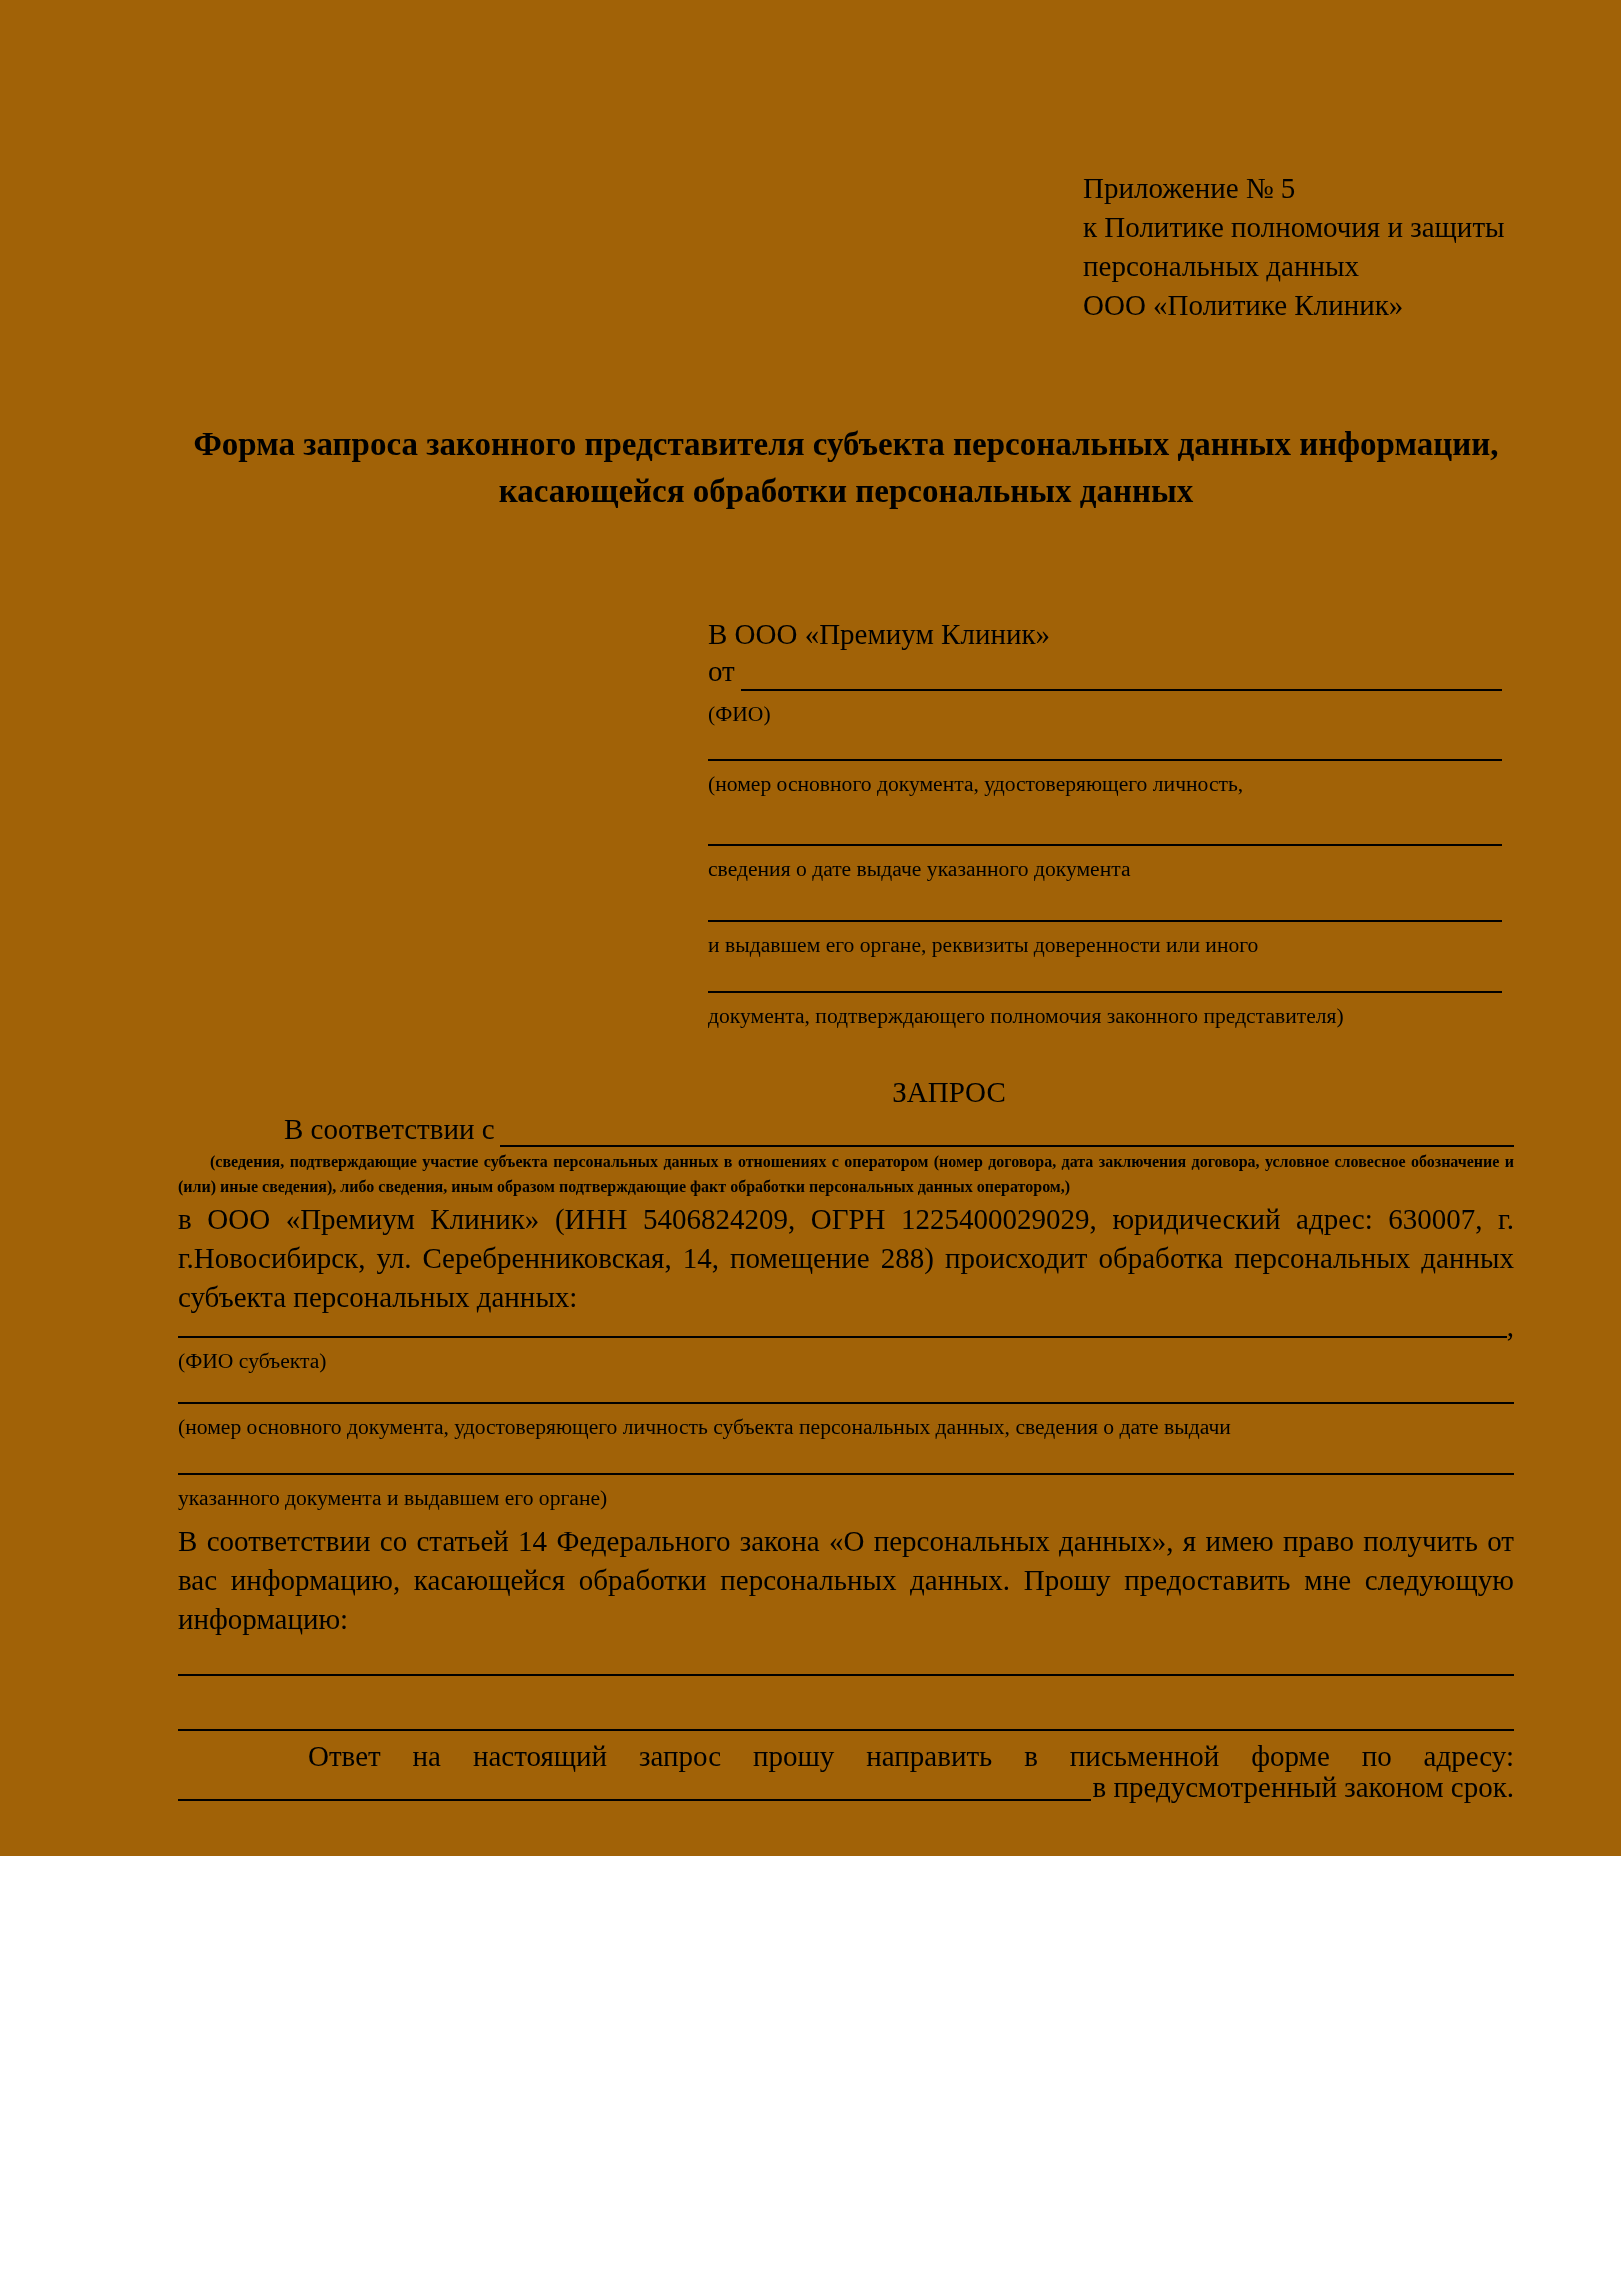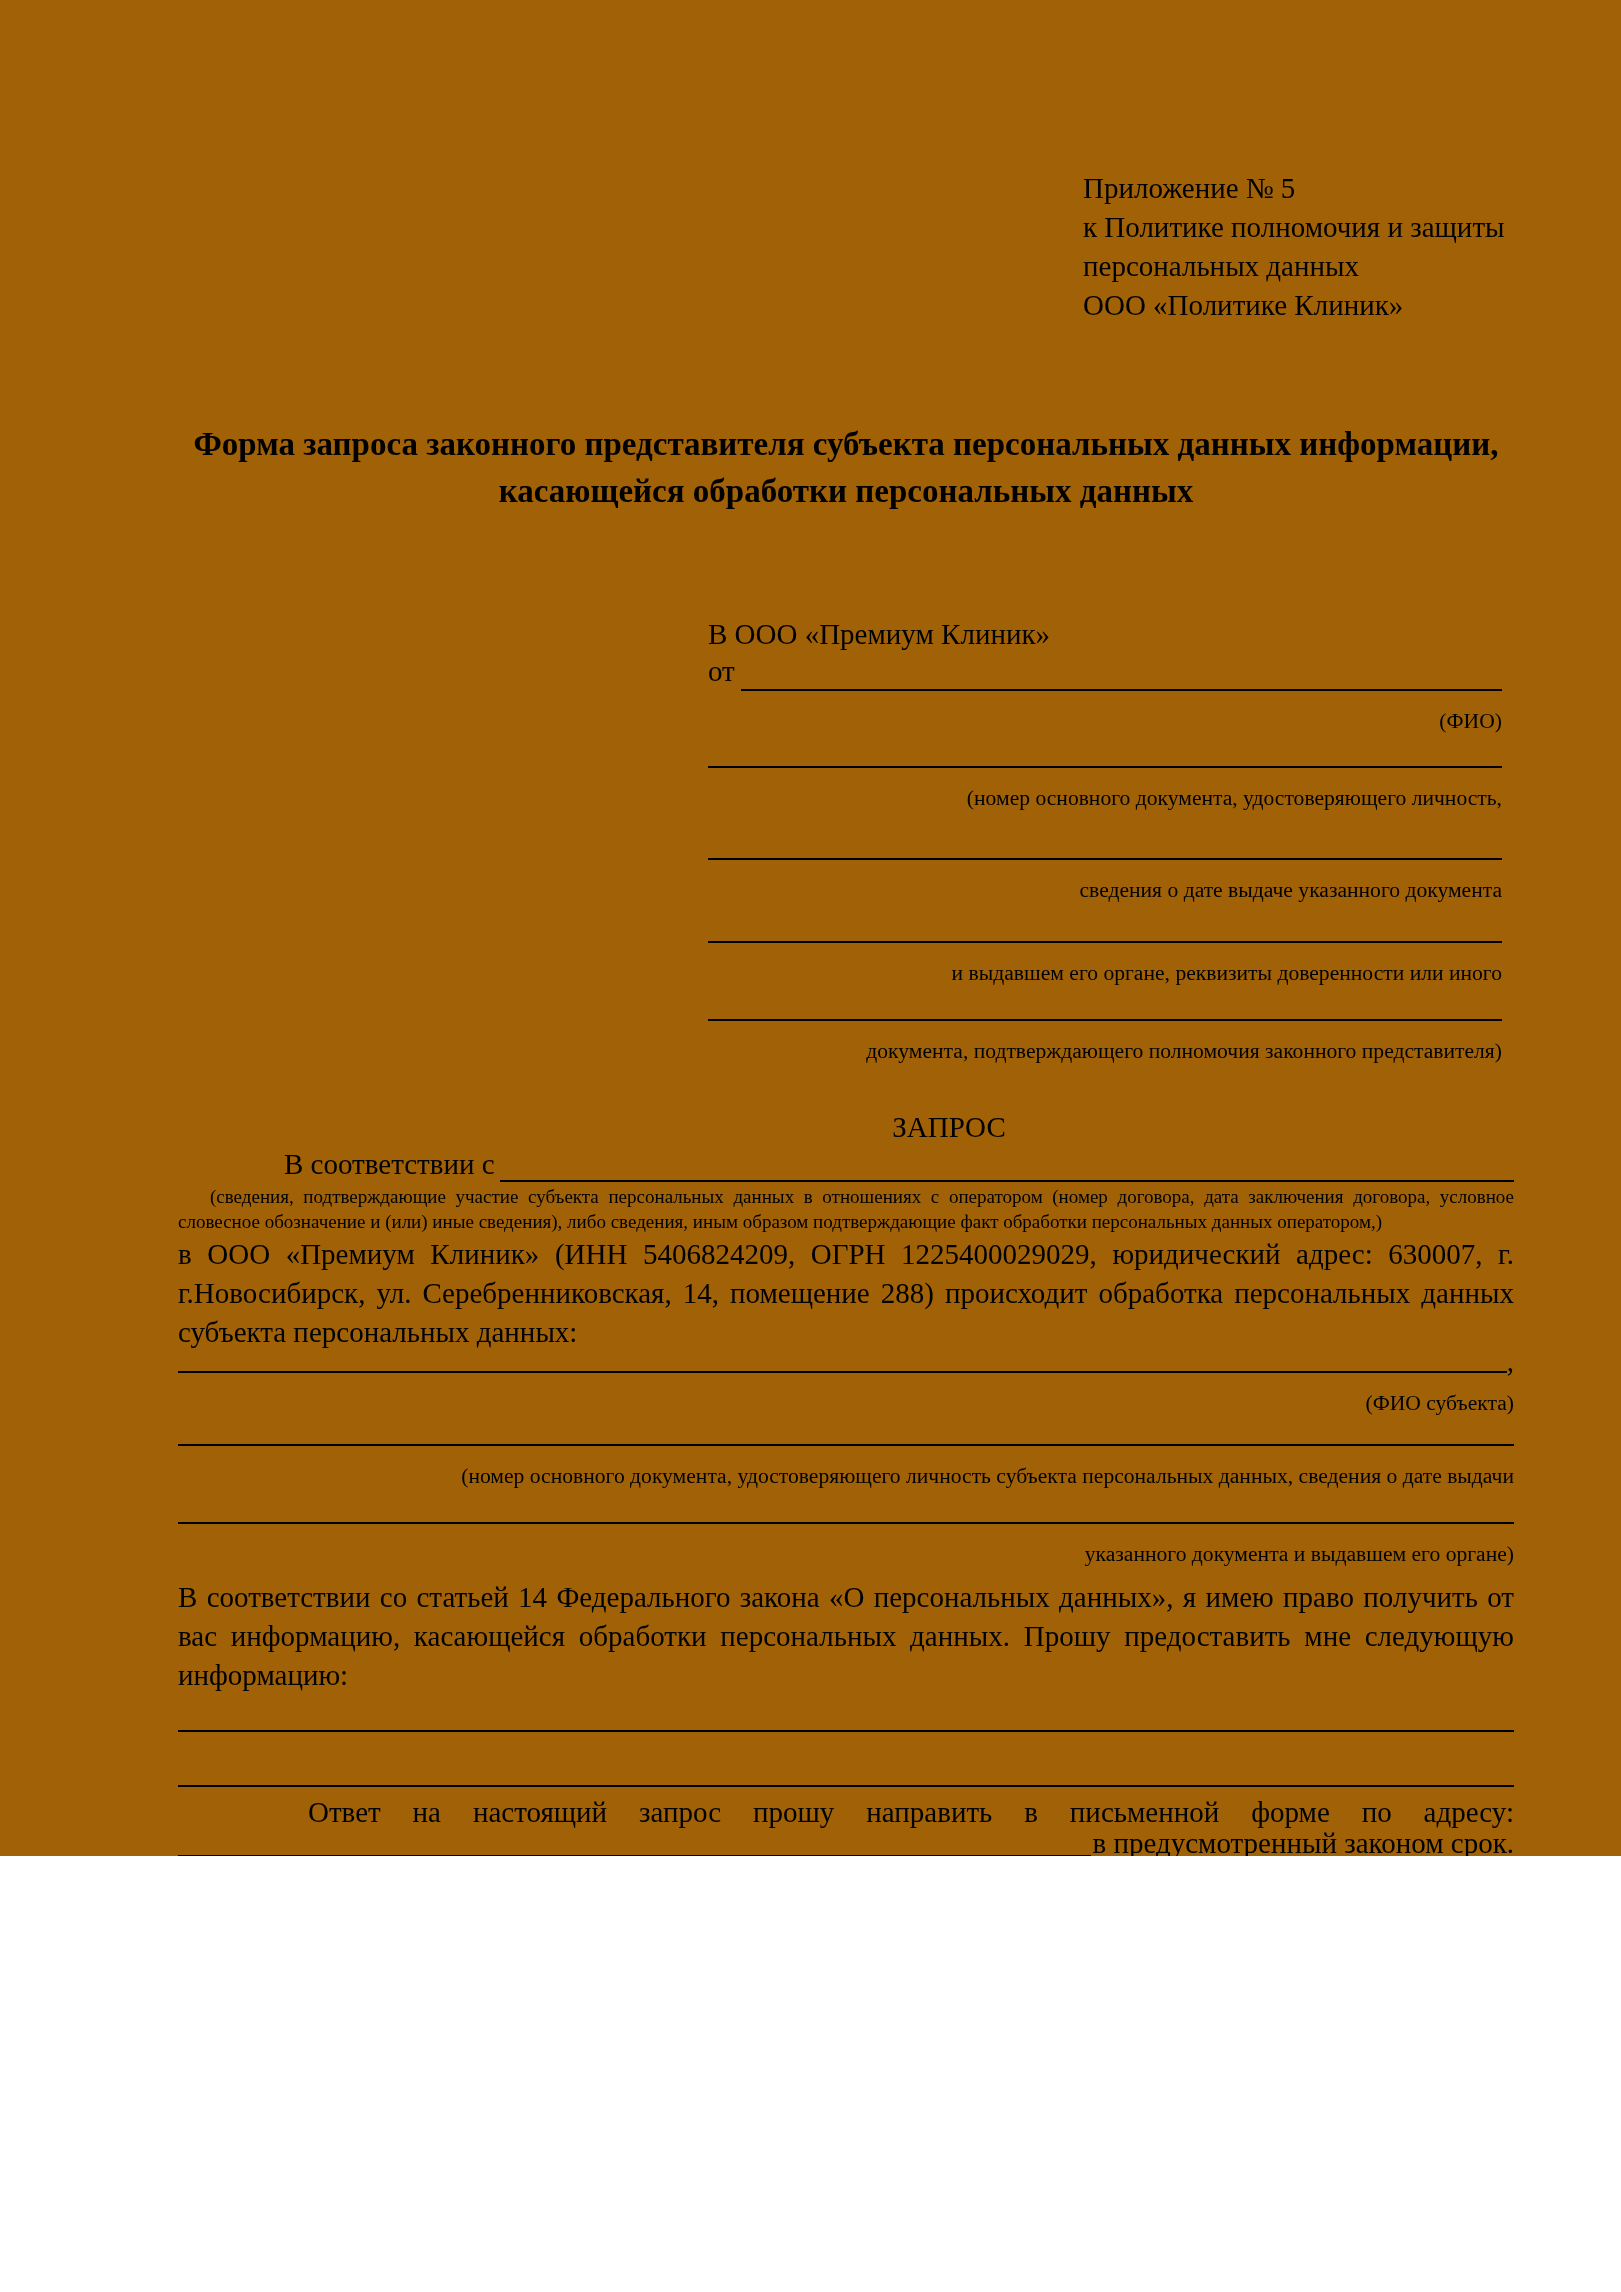--- a/index.html
+++ b/index.html
@@ -8,34 +8,34 @@
   .content{position:absolute;left:178px;top:0;width:1336px;}
 
   .annex{margin-left:905px;padding-top:169px;font-size:29px;line-height:39px;}
 
   .title{margin-top:96px;font-size:33px;font-weight:bold;text-align:center;line-height:47px;}
 
   .addressee{margin-left:530px;width:794px;margin-top:100px;font-size:29px;line-height:39px;}
   .addr-from{display:flex;height:37px;}
   .from-label{flex:0 0 auto;align-self:flex-end;}
   .fill-line{flex:1 1 auto;border-bottom:2.9px solid #000;margin-left:5.9px;}
-  .cap{font-size:21.6px;line-height:25.5px;text-align:right;margin-top:18px;}
+  .cap{font-size:21.6px;line-height:25.5px;text-align:left;margin-top:11px;}
   .blank-group .blank-line{border-bottom:2.9px solid #000;}
   .bg1 .blank-line{height:31px;}
   .bg2 .blank-line{height:47px;}
   .bg3 .blank-line{height:37px;}
   .bg4 .blank-line{height:33px;}
 
   .request-heading{margin-top:43px;padding-left:206px;text-align:center;font-size:29px;line-height:39px;}
 
   .accordance-row{display:flex;margin-top:0;font-size:29px;line-height:35px;height:35px;}
   .accordance-lead{flex:0 0 auto;margin-left:106px;align-self:flex-end;}
   .accordance-row .fill-line{margin-bottom:0;}
 
-  .small-par{margin-top:2px;font-size:19px;line-height:25.5px;text-align:justify;text-indent:32px;}
+  .small-par{margin-top:2px;font-size:16px;line-height:25.5px;text-align:justify;text-indent:32px;font-weight:bold;}
 
   .body-par{margin:0;font-size:29px;line-height:39px;text-align:justify;}
 
   .subject-row1{display:flex;align-items:flex-end;height:21.6px;font-size:29px;line-height:23.5px;}
   .subject-row1 .fill-line{margin-left:0;height:100%;}
   .comma{flex:0 0 auto;}
   .cap.wide{width:100%;}
   .blank-line.full{border-bottom:2.9px solid #000;}
   .h30{height:27.4px;}
   .h36{height:33px;}

